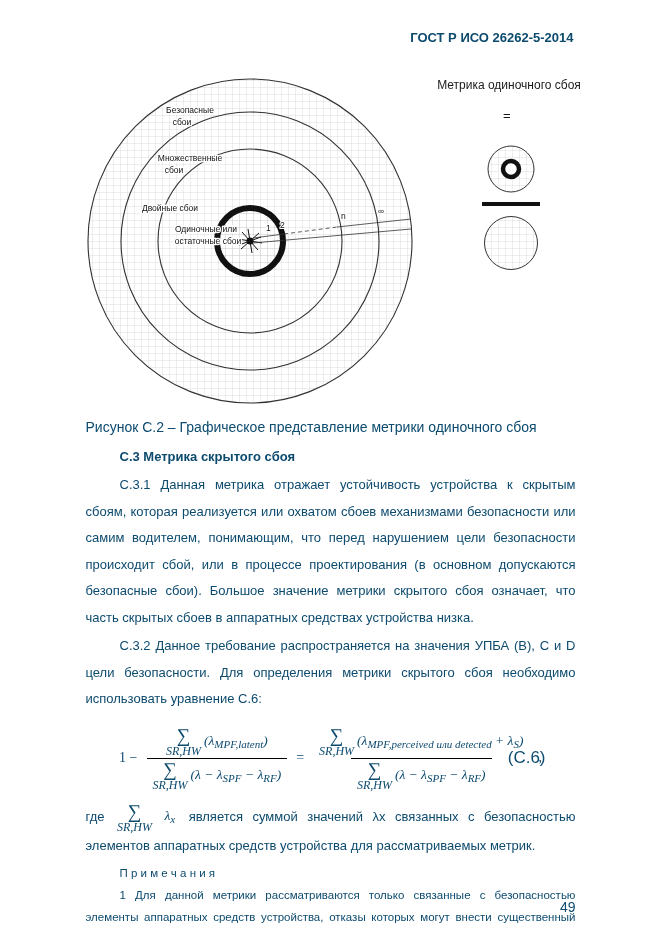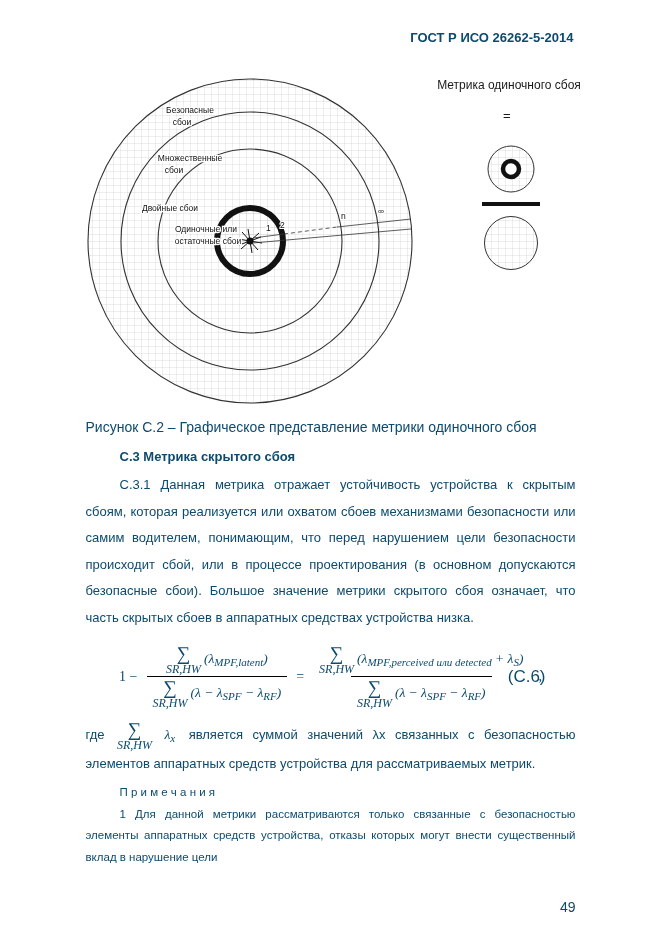--- a/index.html
+++ b/index.html
@@ -136,20 +136,21 @@
   </svg>
 
   <div class="content">
 
     <div class="caption">Рисунок С.2 – Графическое представление метрики одиночного сбоя</div>
 
     <div class="sec-heading">С.3 Метрика скрытого сбоя</div>
 
     <p class="body indent">С.3.1 Данная метрика отражает устойчивость устройства к скрытым сбоям, которая реализуется или охватом сбоев механизмами безопасности или самим водителем, понимающим, что перед нарушением цели безопасности происходит сбой, или в процессе проектирования (в основном допускаются безопасные сбои). Большое значение метрики скрытого сбоя означает, что часть скрытых сбоев в аппаратных средствах устройства низка.</p>
 
+    <p class="body indent">С.3.2 Данное требование распространяется на значения УПБА (В), С и D цели безопасности. Для определения метрики скрытого сбоя необходимо использовать уравнение С.6:</p>
 
     <div class="equation">
       <div class="eq-body">
         <span class="eq-plain">1 −</span>
 
         <span class="frac">
           <span class="num">
             <span class="bigsum">
               <span class="sum-sym">∑</span>
               <span class="sum-sub">SR,HW</span>

